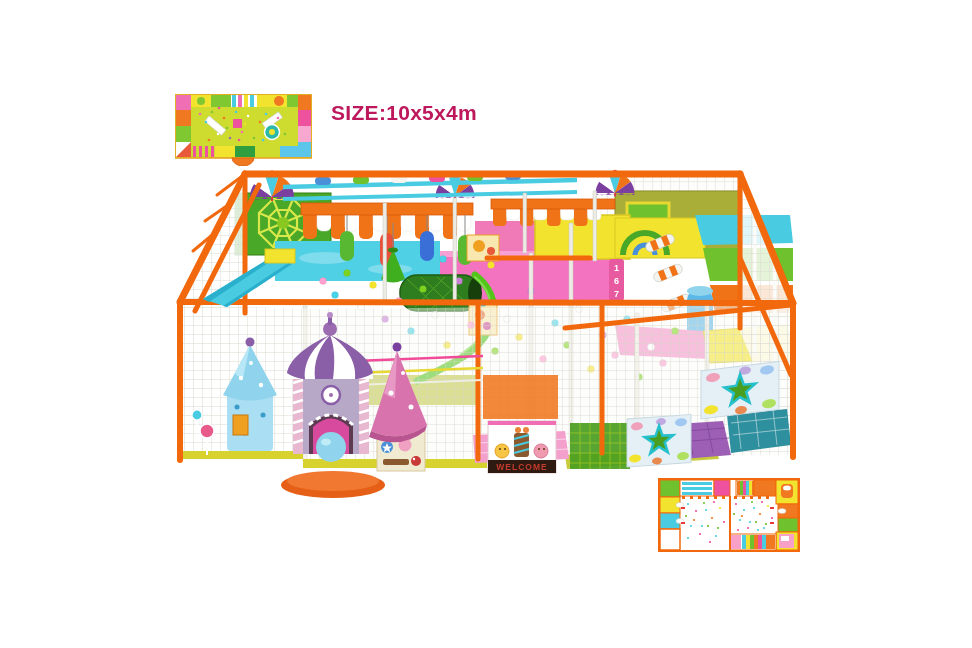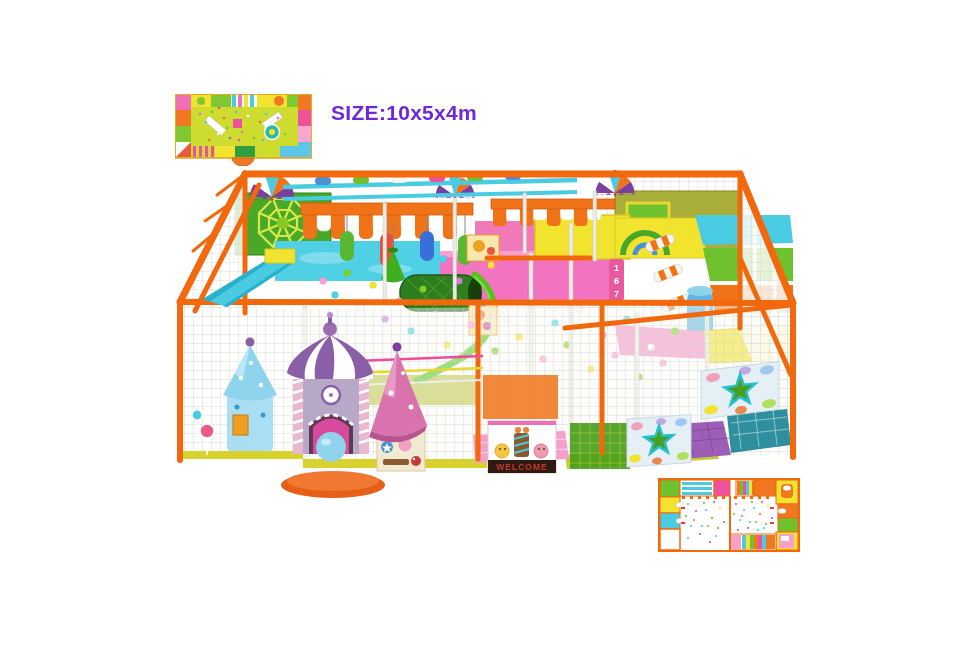--- a/index.html
+++ b/index.html
@@ -1,19 +1,19 @@
 <!DOCTYPE html>
 <html><head>
 <meta charset="utf-8">
 <style>
   html,body{margin:0;padding:0;background:#fff;}
   .canvas{position:relative;width:972px;height:648px;background:#ffffff;overflow:hidden;
           font-family:"Liberation Sans",sans-serif;}
   .abs{position:absolute;}
-  #size-label{left:331px;top:101px;font-size:21px;font-weight:600;color:#6d28d9;
+  #size-label{left:331px;top:101px;font-size:21px;font-weight:600;color:#be185d;
               letter-spacing:0.3px;white-space:nowrap;}
   svg{display:block;}
 </style>
 </head>
 <body>
 
 <div class="canvas">
 
   <div class="abs" style="left:175px;top:94px;width:137px;height:72px;">
     <svg width="137" height="72" viewBox="0 0 137 72">

